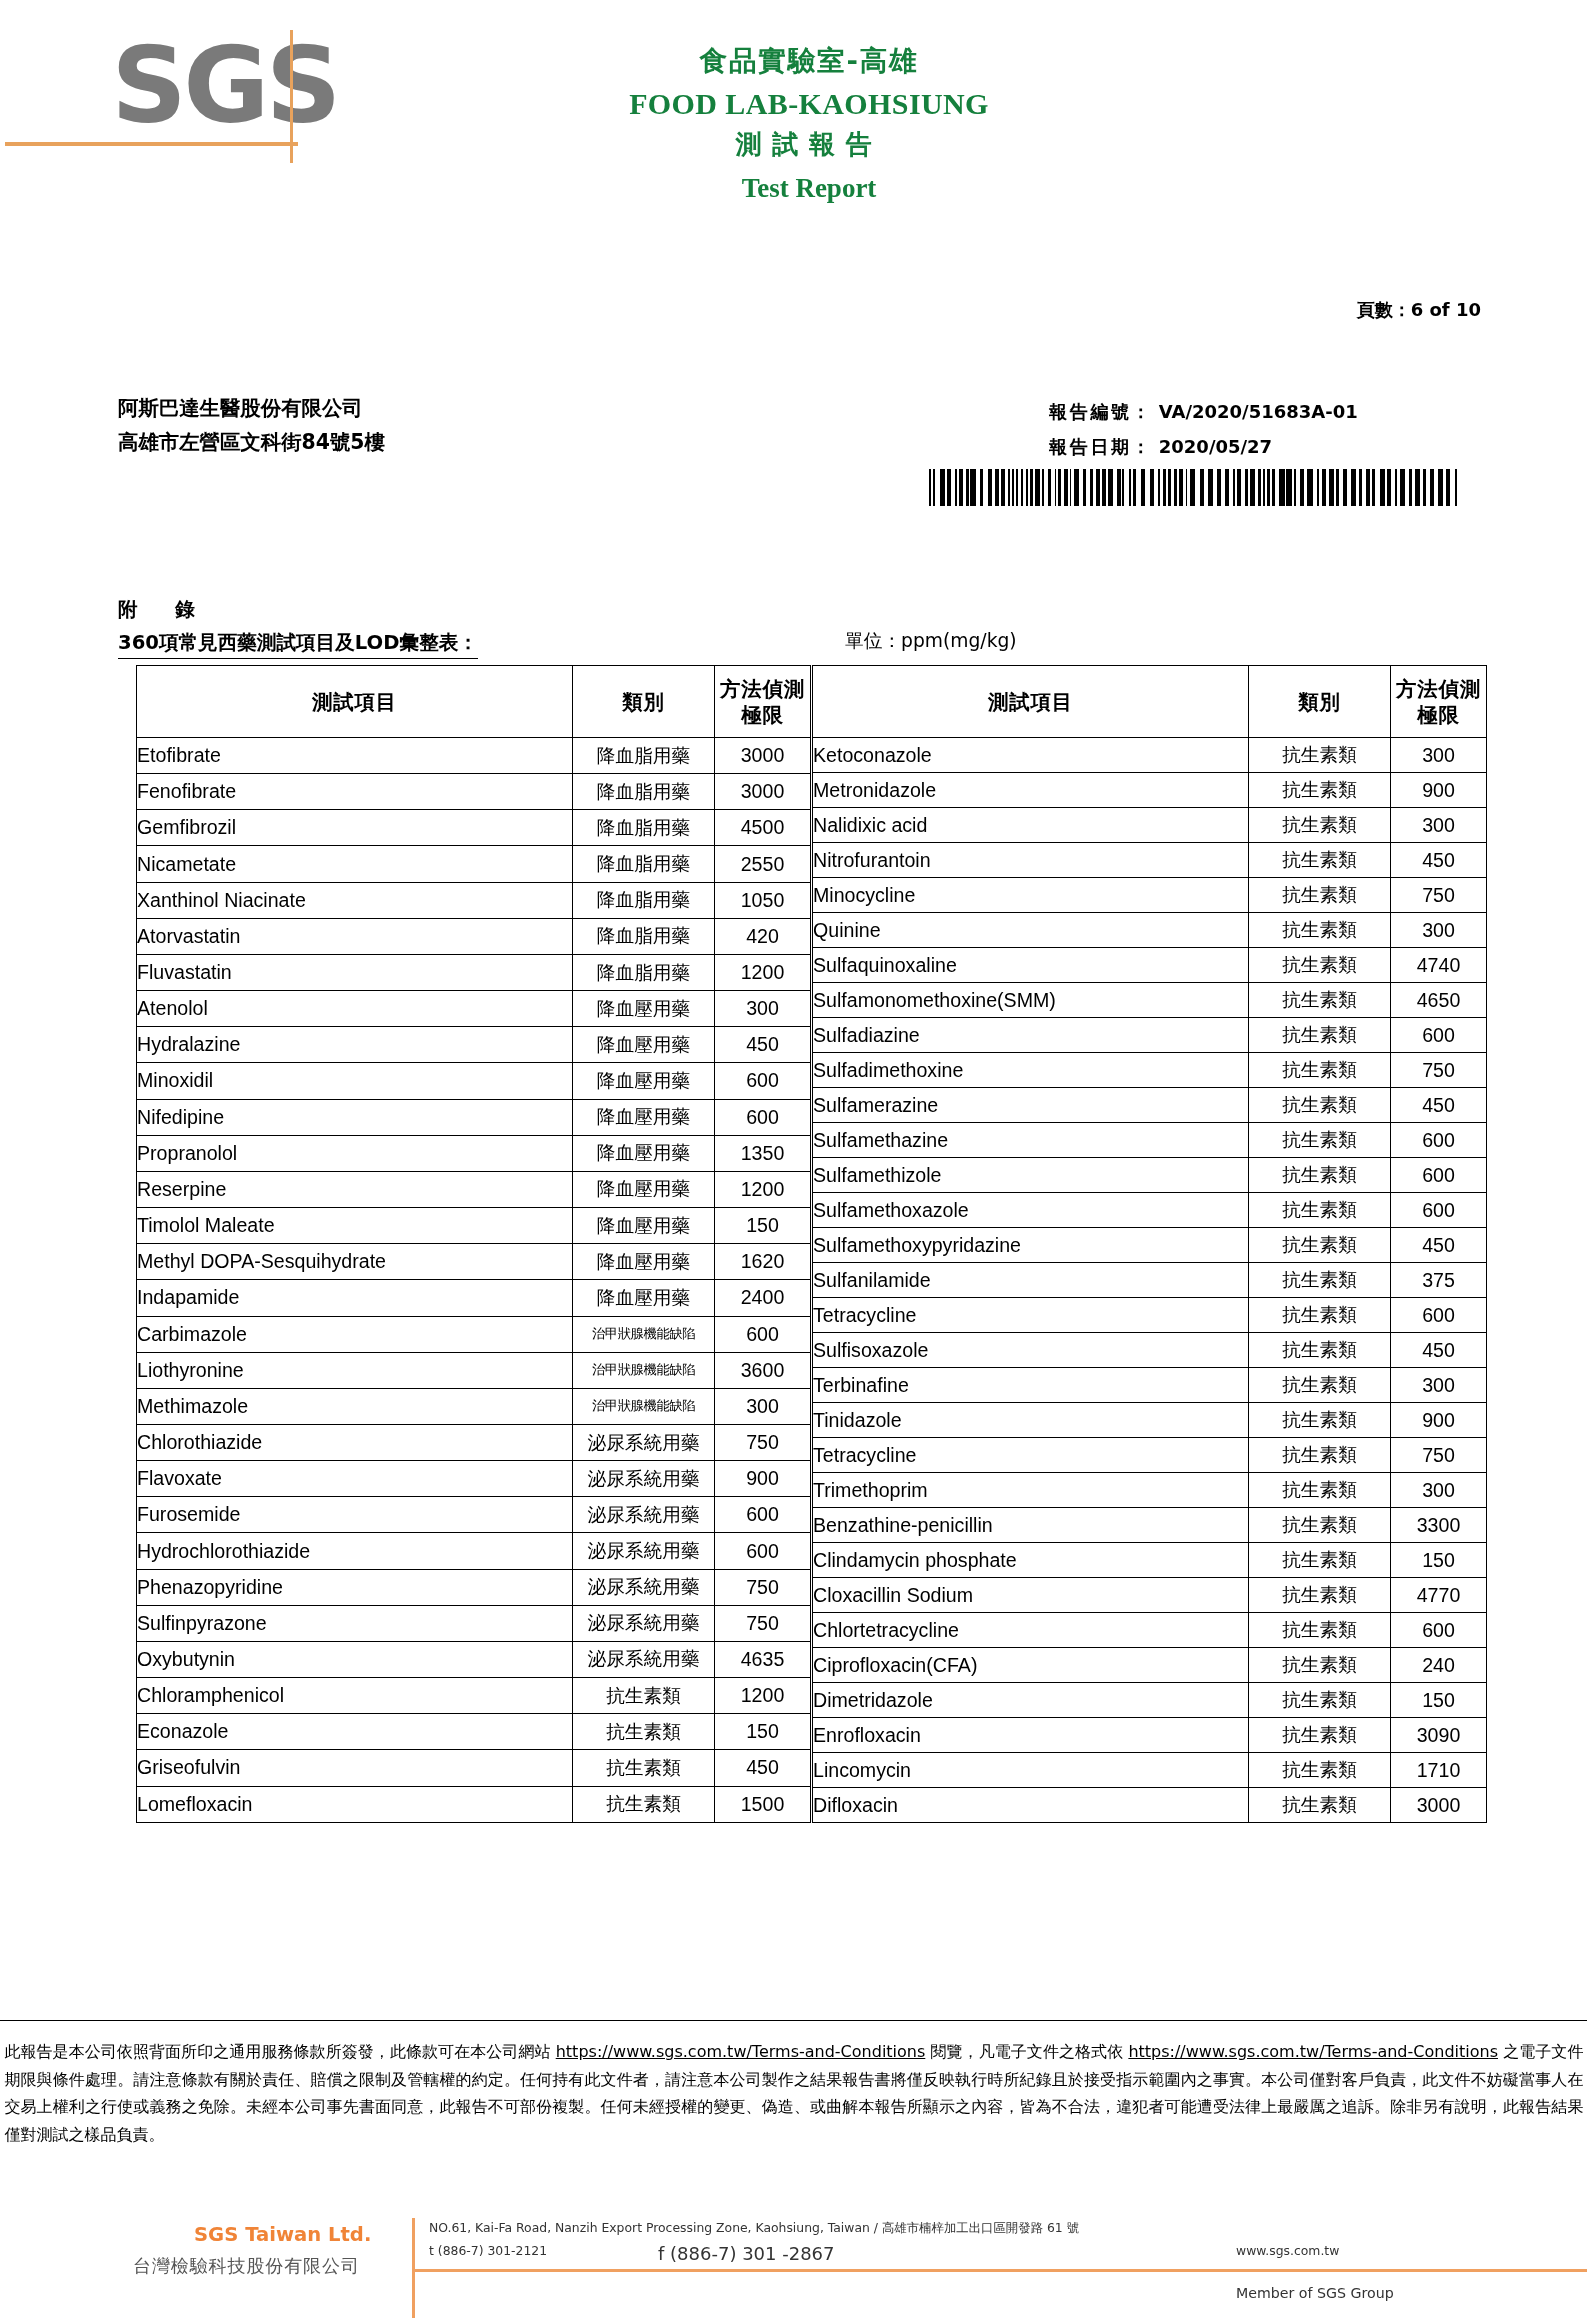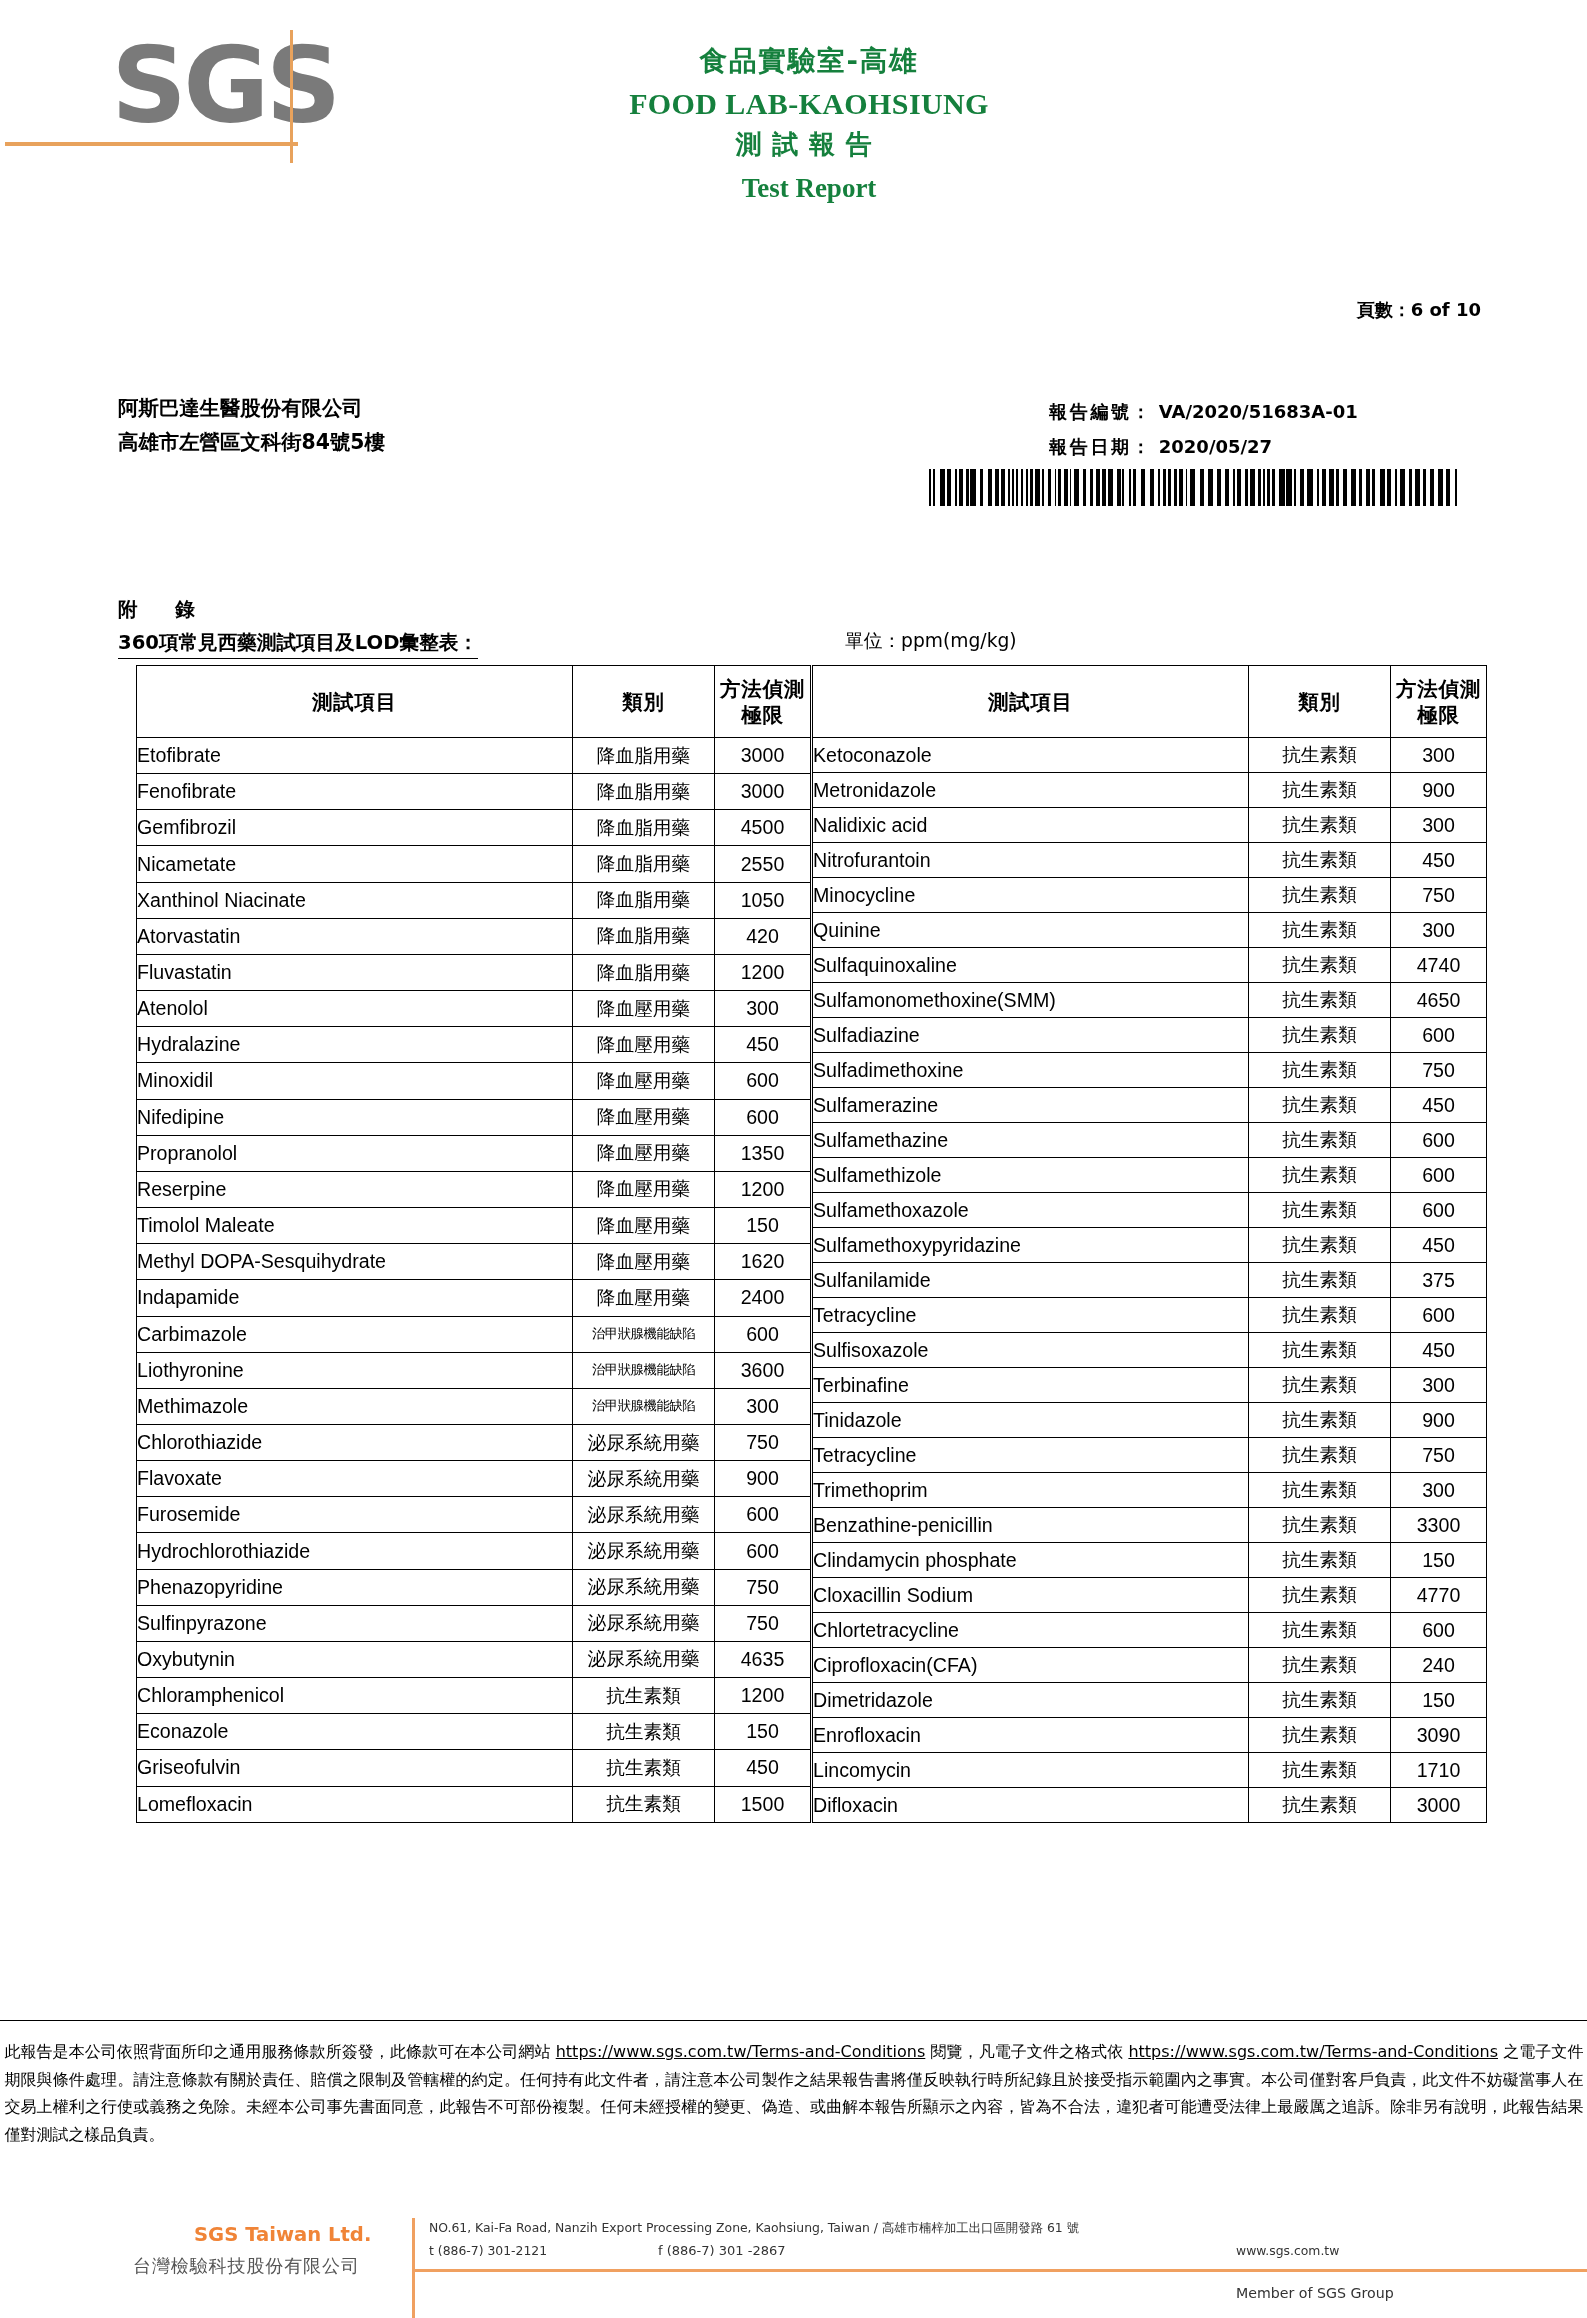--- a/index.html
+++ b/index.html
@@ -111,21 +111,21 @@
     position:absolute; left:133px; top:36px;
     font-family:"DejaVu Sans", sans-serif; font-size:18px; color:#555; letter-spacing:0.9px;
   }
   .f-vline { position:absolute; left:412px; top:0px; width:2.7px; height:100px; background:#f0a060; }
   .f-hline { position:absolute; left:412px; top:51px; width:1176px; height:2.7px; background:#f0a060; }
   .f-addr {
     position:absolute; left:429px; top:1.8px;
     font-family:"DejaVu Sans", sans-serif; font-size:12.4px; color:#333;
   }
   .f-tel { position:absolute; left:429px; top:25px; font-family:"DejaVu Sans", sans-serif; font-size:12.4px; color:#333; }
-  .f-fax { position:absolute; left:658px; top:25px; font-family:"DejaVu Sans", sans-serif; font-size:13px; color:#333; }
+  .f-fax { position:absolute; left:658px; top:25px; font-family:"DejaVu Sans", sans-serif; font-size:18px; color:#333; }
   .f-web { position:absolute; left:1236px; top:25px; font-family:"DejaVu Sans", sans-serif; font-size:12.4px; color:#333; }
   .f-member {
     position:absolute; left:1236px; top:67px;
     font-family:"DejaVu Sans", sans-serif; font-size:14.2px; color:#333;
   }
 </style>
 </head>
 <body>
 
 <div class="page">

